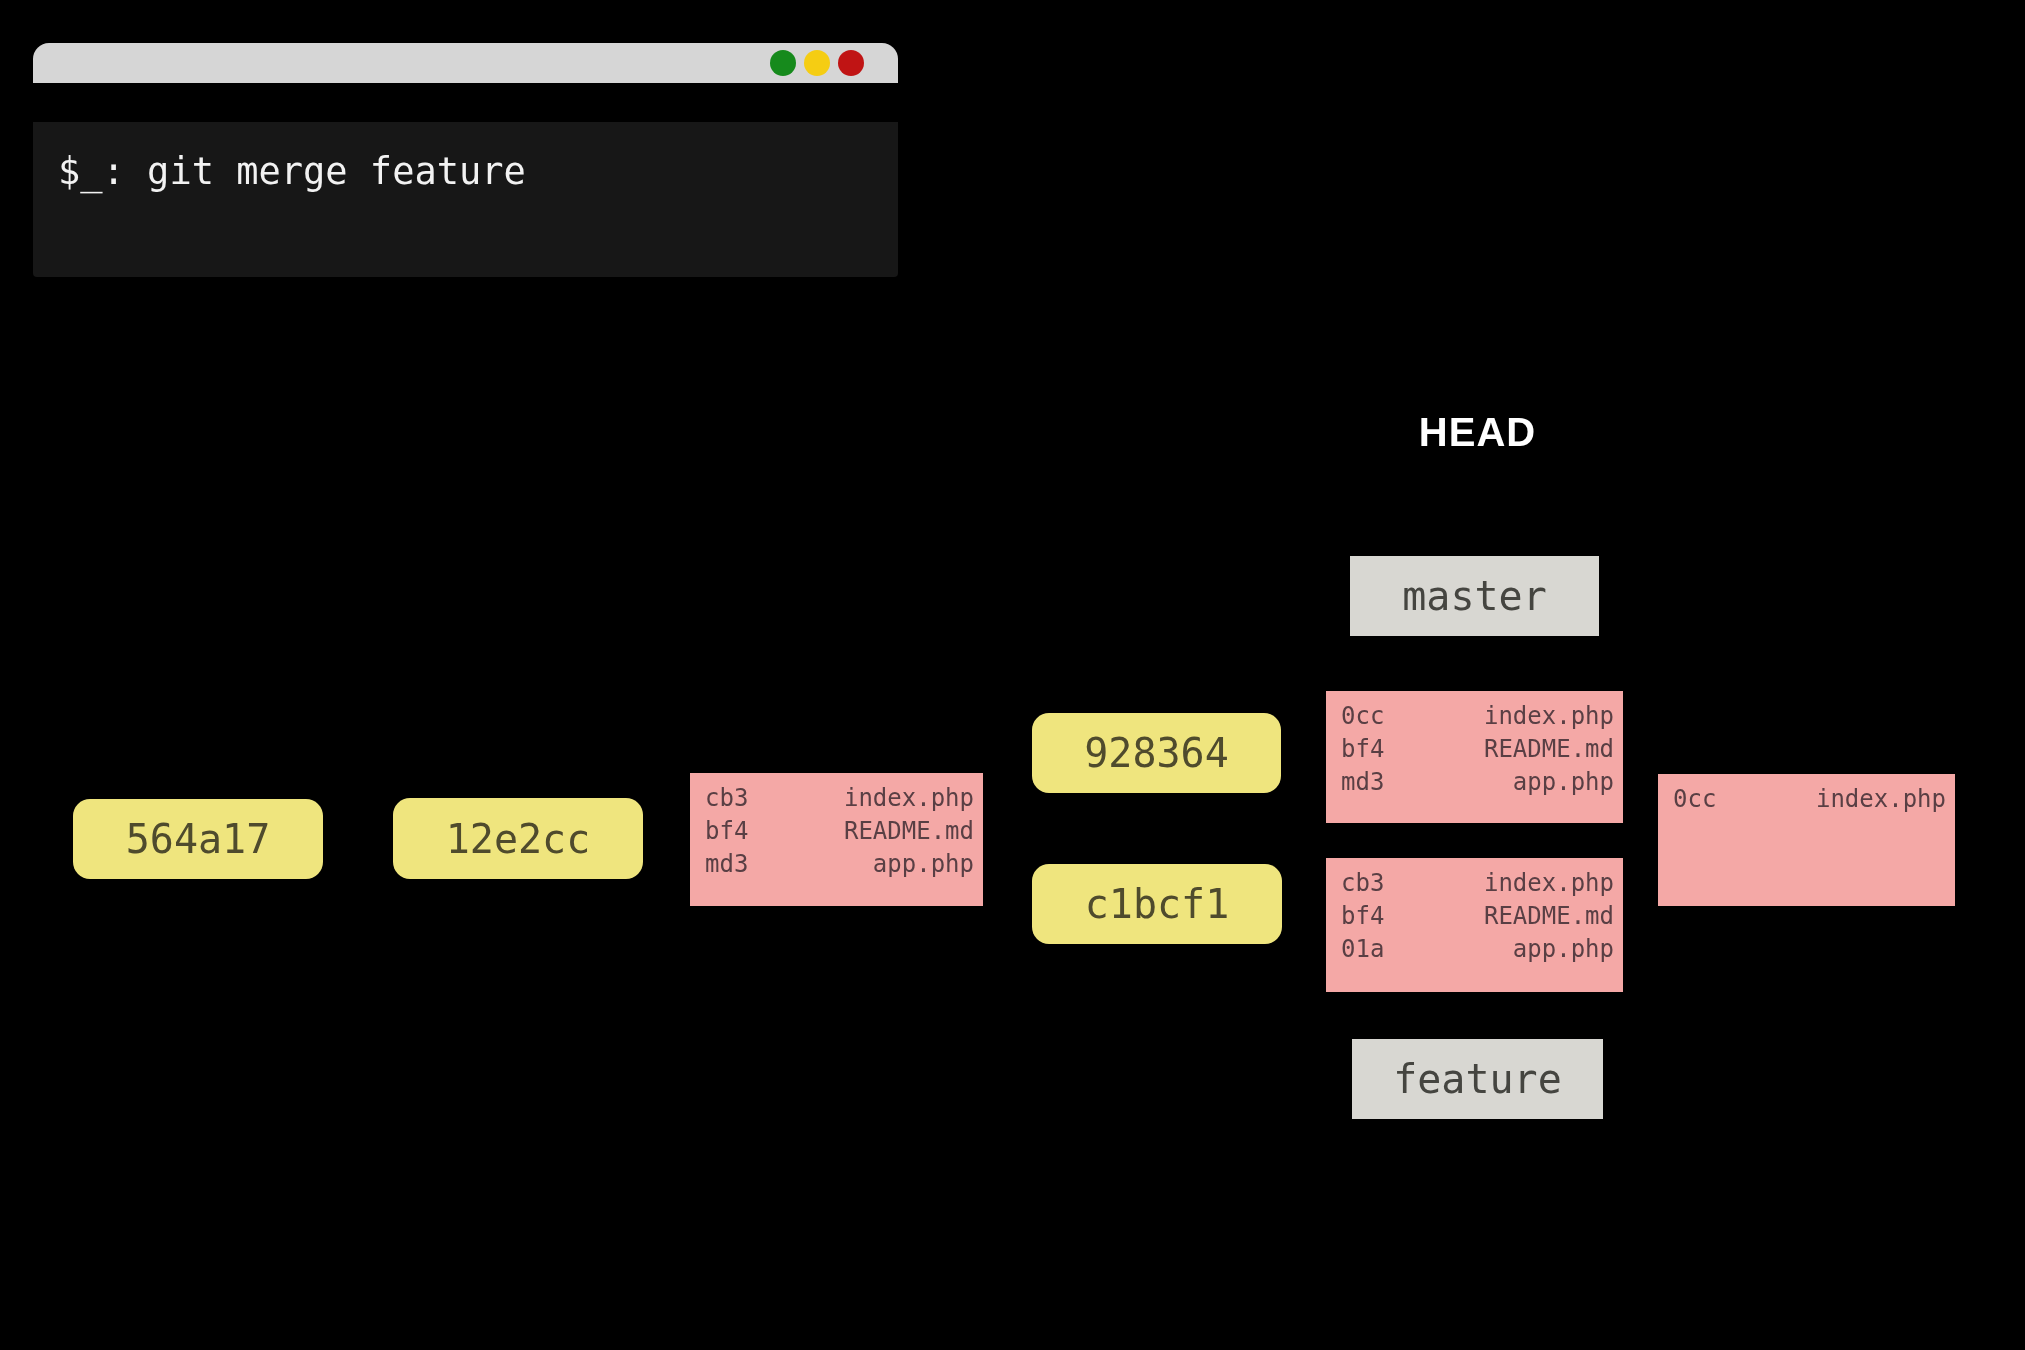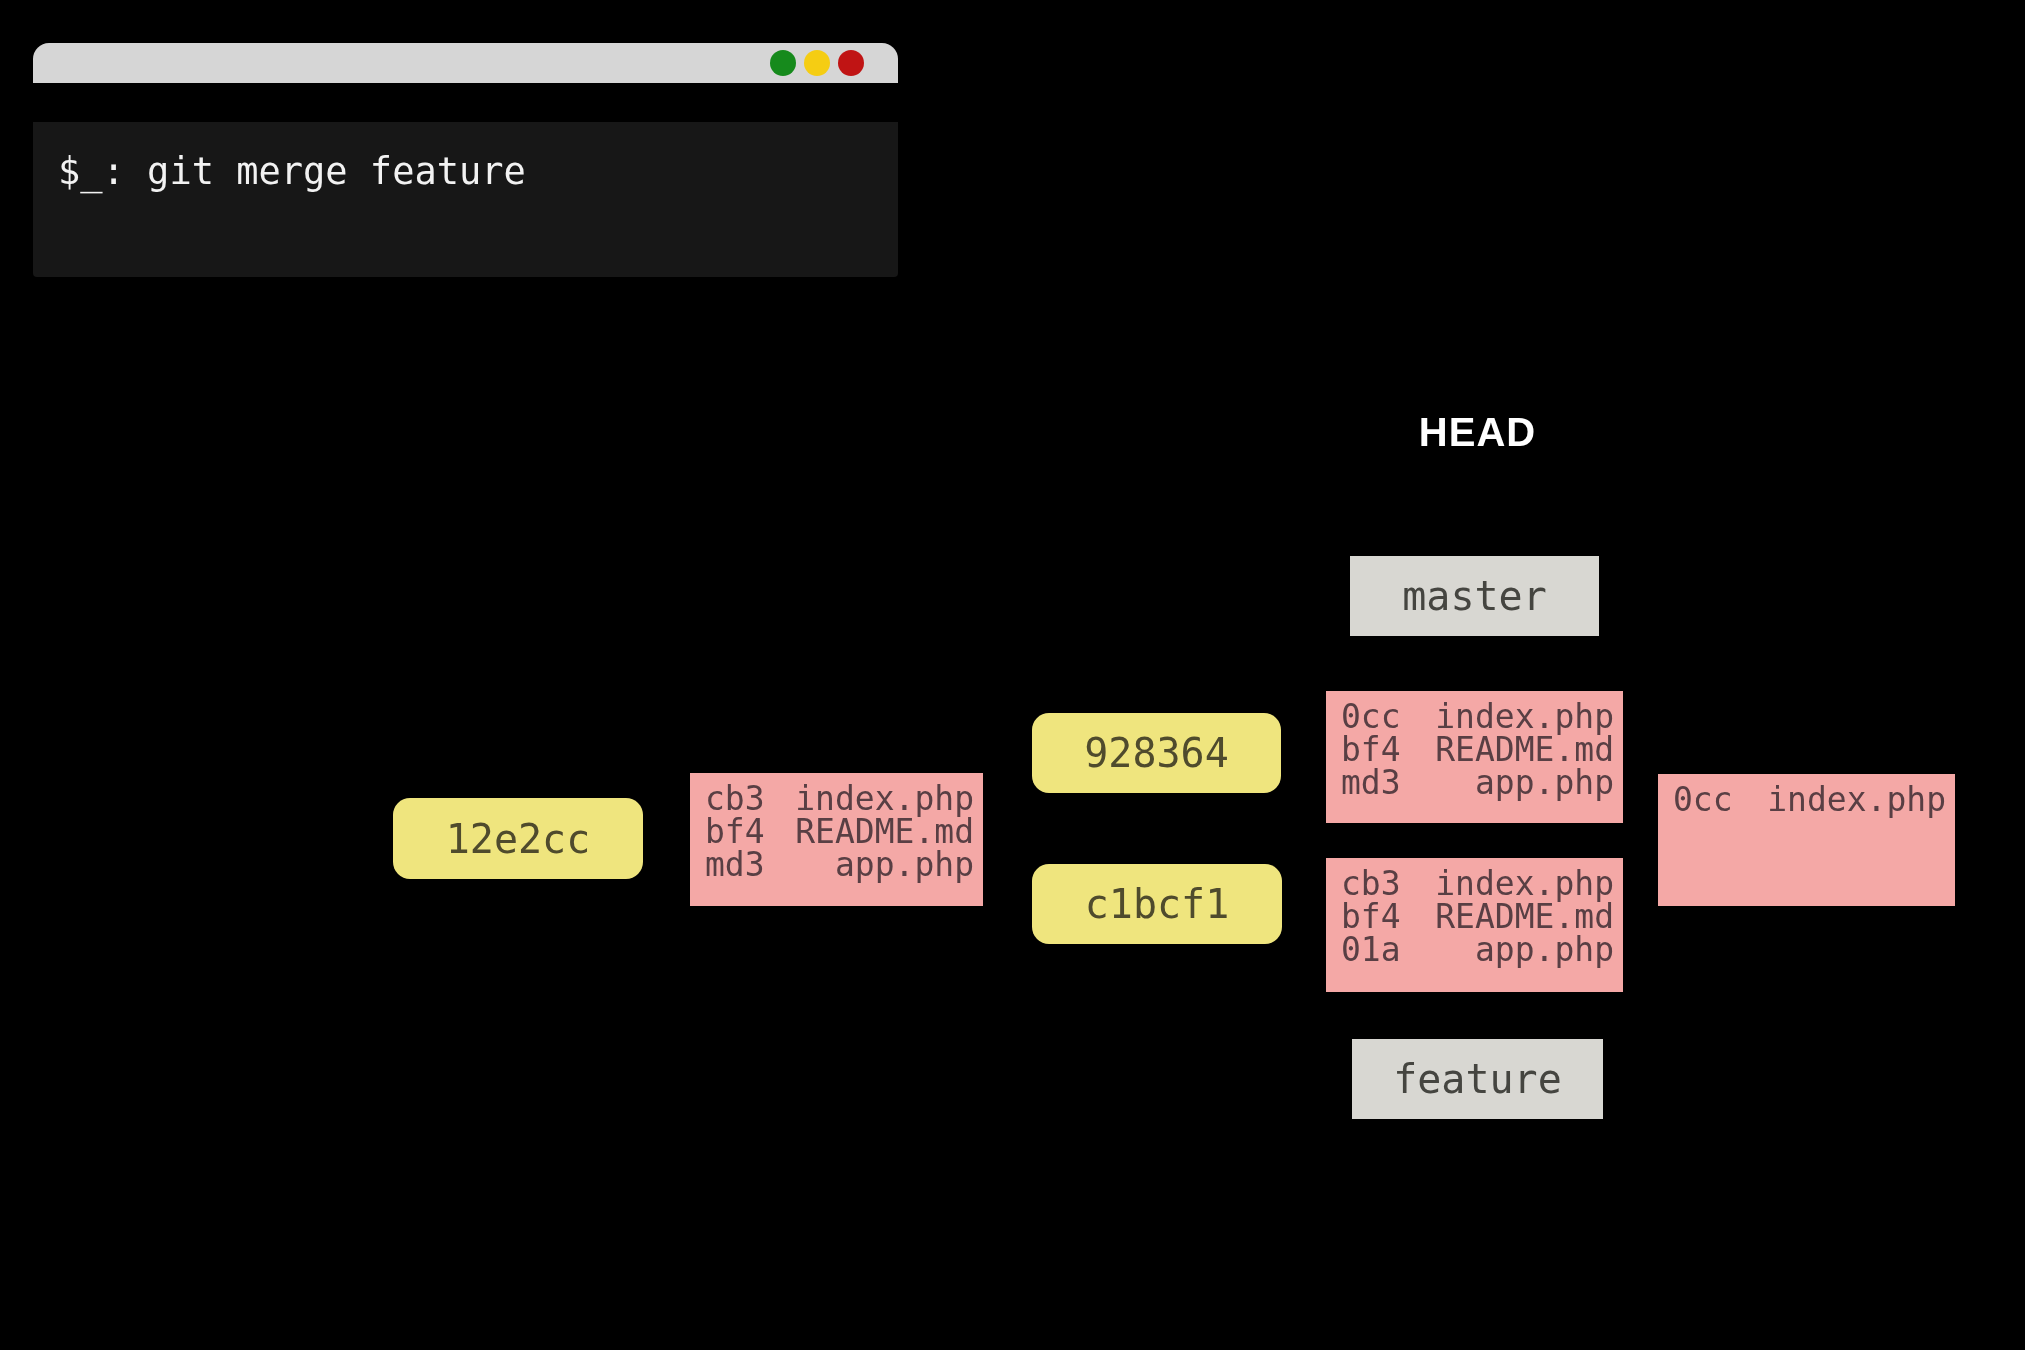--- a/index.html
+++ b/index.html
@@ -78,21 +78,21 @@
     color: #454540;
     font-size: 40px;
   }
 
   
   .tree-box {
     position: absolute;
     box-sizing: border-box;
     background: #f4a8a6;
     color: #593f44;
-    font-size: 33px;
+    font-size: 24px;
     padding: 9px 9px 0 15px;
   }
   .tree-row {
     display: flex;
     justify-content: space-between;
     line-height: 33px;
     white-space: pre;
   }
 </style>
 </head>
@@ -109,20 +109,21 @@
     <div class="terminal-body">
       <div class="terminal-line">$_: git merge feature</div>
     </div>
   </section>
 
   <div class="head-label">HEAD</div>
 
   <div class="box branch-box" style="left:1352px; top:1039px; width:251px; height:80px;">feature</div>
   <div class="box branch-box" style="left:1350px; top:556px; width:249px; height:80px;">master</div>
 
+  <div class="box commit-box" style="left:73px; top:799px; width:250px; height:80px;">564a17</div>
   <div class="box commit-box" style="left:393px; top:798px; width:250px; height:81px;">12e2cc</div>
   <div class="box commit-box" style="left:1032px; top:713px; width:249px; height:80px;">928364</div>
   <div class="box commit-box" style="left:1032px; top:864px; width:250px; height:80px;">c1bcf1</div>
 
   <div class="tree-box" style="left:690px; top:773px; width:293px; height:133px;">
     <div class="tree-row">
       <span>cb3</span>
       <span>index.php</span>
     </div>
     <div class="tree-row">

